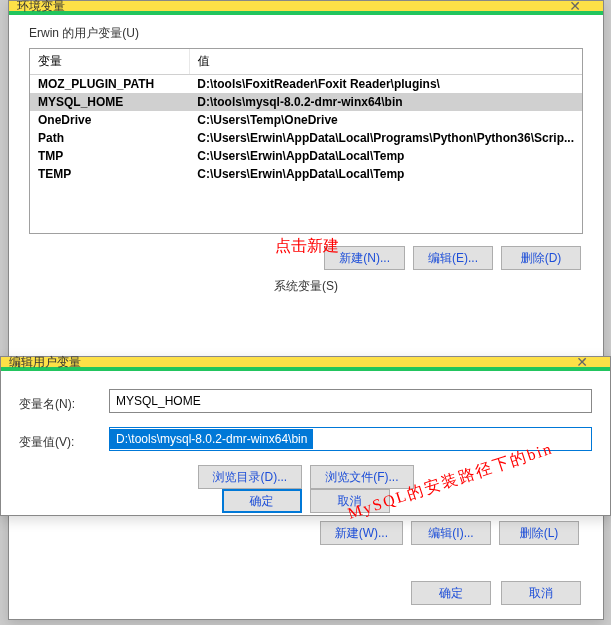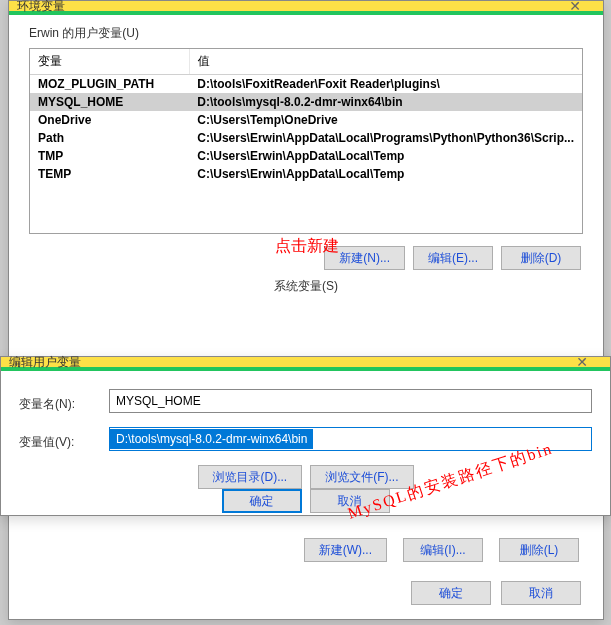--- a/index.html
+++ b/index.html
@@ -39,21 +39,21 @@
 .selection-text { background: #0078d7; color: #fff; }
 
 .edit-content { padding: 18px 18px 12px 18px; position: relative; }
 .edit-bottom { display: flex; justify-content: space-between; align-items: center; flex-direction: column; }
 .edit-bottom-left { display: flex; gap: 8px; }
 .edit-bottom-right { display: flex; gap: 8px; }
 
 .sys-section { margin-top: 8px; text-align: center; }
 .sys-table-placeholder { border: 1px solid #a0a0a0; border-top: none; height: 6px; background: #fff; }
 .main-bottom { position: absolute; bottom: 14px; right: 22px; display: flex; gap: 10px; }
-.sys-buttons { display: flex; gap: 16px; justify-content: flex-end; margin-top: 29px; padding-right: 2px; }
+.sys-buttons { display: flex; gap: 8px; justify-content: flex-end; margin-top: 12px; padding-right: 2px; }
 </style>
 </head>
 <body>
 
 <div class="dialog dialog-main">
   <div class="titlebar">
     <span class="title">环境变量</span>
     <span class="close">✕</span>
   </div>
   <div class="content">

